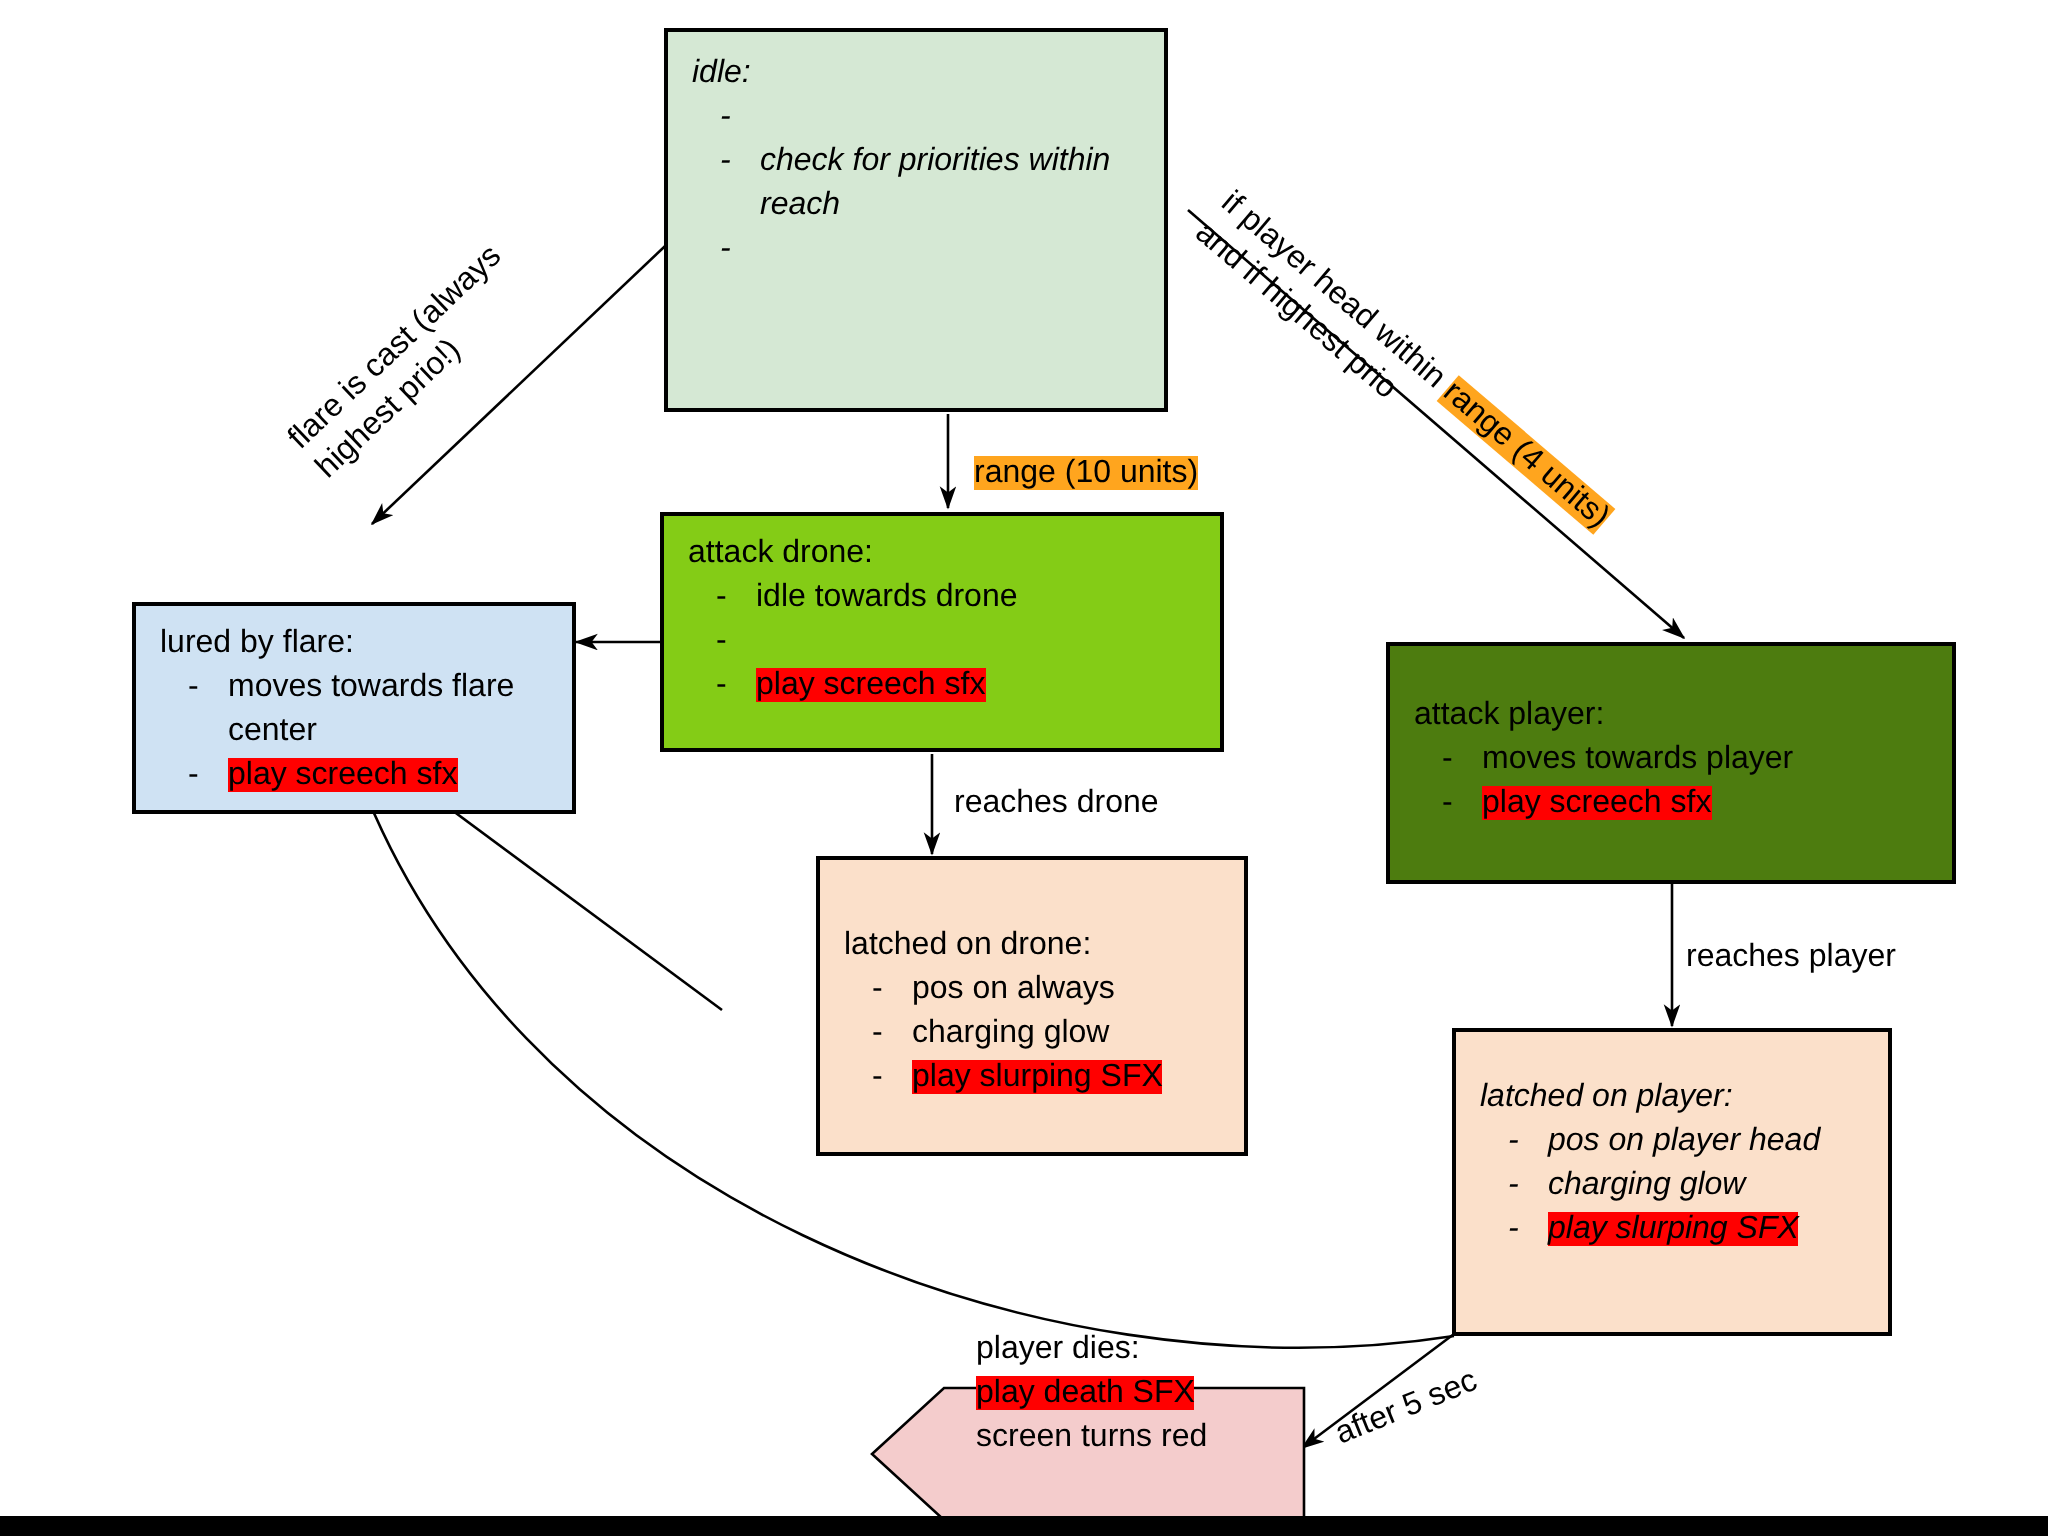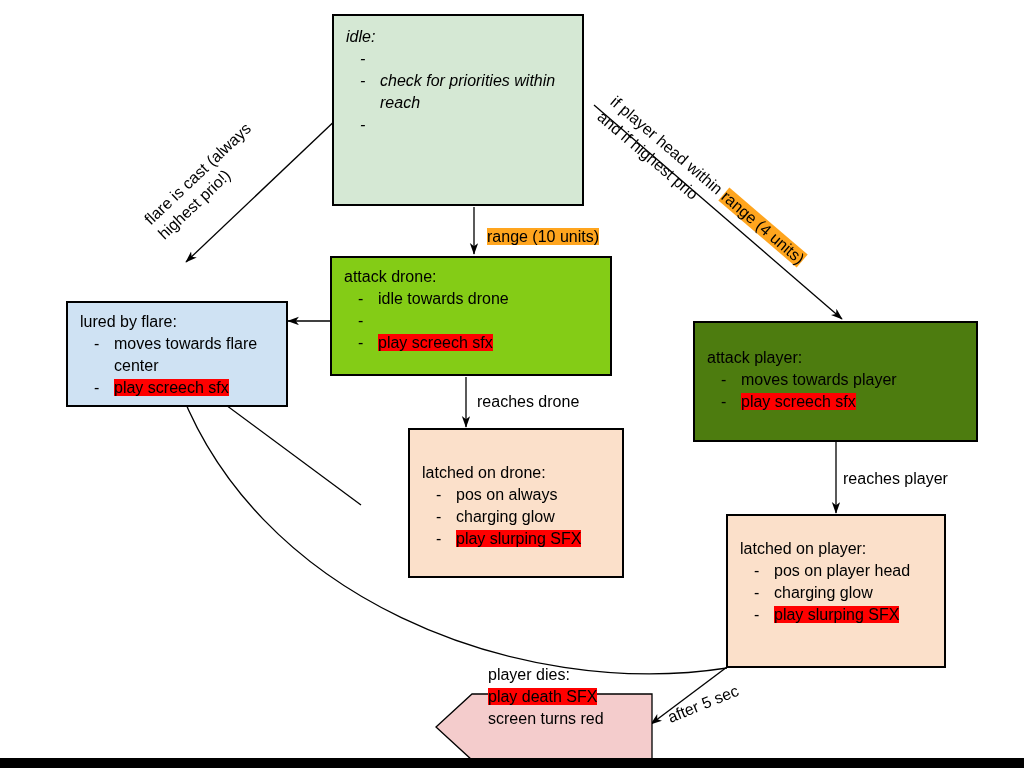--- a/index.html
+++ b/index.html
@@ -153,21 +153,21 @@
         </li>
         <li>
           <span class="dash">-</span>
           <span class="txt"><span class="hl">play slurping SFX</span></span>
         </li>
       </ul>
     </div>
   </div>
 
   <div class="node n-latched-player" style="left:726px;top:514px;width:220px;height:154px;">
-    <div class="inner" style="padding:22px 12px 8px 12px;">
+    <div class="inner" style="padding:22px 12px 8px 12px;font-style:italic;">
       <span class="title">latched on player:</span>
       <ul class="bullets">
         <li>
           <span class="dash">-</span>
           <span class="txt">pos on player head</span>
         </li>
         <li>
           <span class="dash">-</span>
           <span class="txt">charging glow</span>
         </li>

